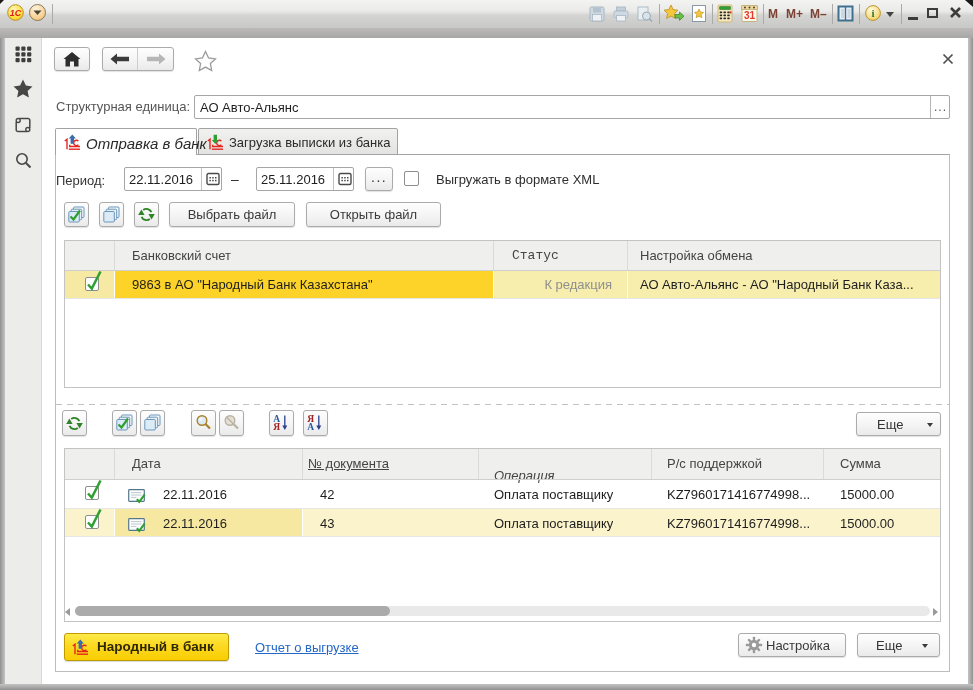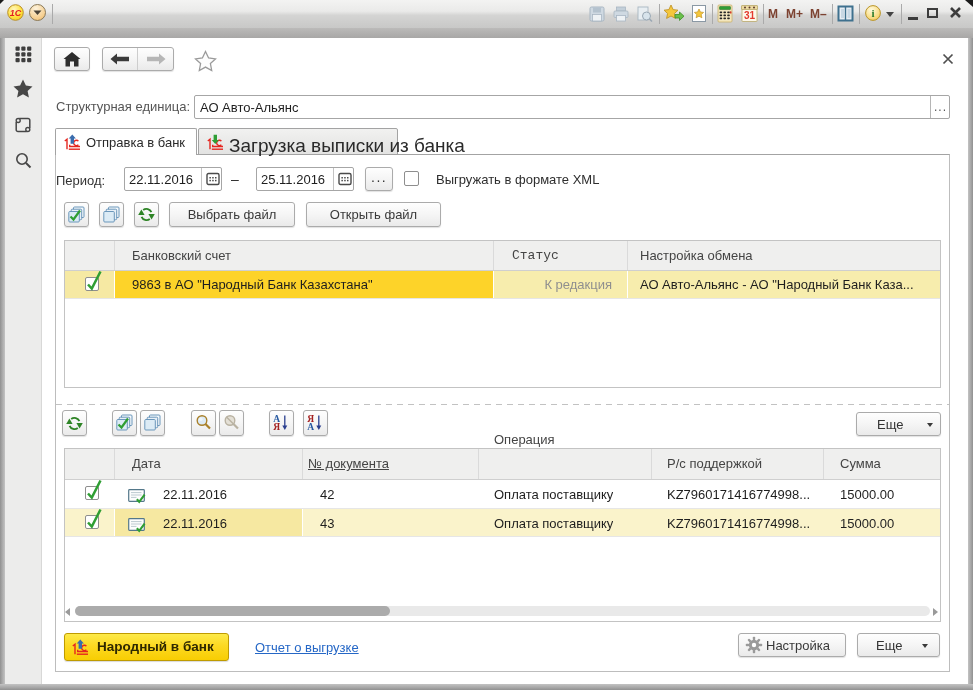--- a/index.html
+++ b/index.html
@@ -208,22 +208,22 @@
   </svg>
 
   <div class="lbl" style="left:56px;top:99px;">Структурная единица:</div>
   <div class="inp" style="left:194px;top:95px;width:756px;height:24px;"></div>
   <div class="txt" style="left:200px;top:100px;">АО Авто-Альянс</div>
   <div class="abs" style="left:930px;top:96px;width:1px;height:22px;background:#b5b5b5;"></div>
   <div class="abs" style="left:934px;top:100px;font-size:12px;color:#555;letter-spacing:1px;">...</div>
 
   <div class="tab" id="tab1"></div>
   <div class="tab" id="tab2"></div>
-  <div class="abs z4" style="left:86px;top:135px;font-size:13px;color:#2a2a2a;">Отправка в банк</div>
-  <div class="abs z4" style="left:229px;top:135px;font-size:19px;color:#2a2a2a;">Загрузка выписки из банка</div>
+  <div class="abs z4" style="left:86px;top:135px;font-size:15px;color:#2a2a2a;font-style:italic;">Отправка в банк</div>
+  <div class="abs z4" style="left:229px;top:135px;font-size:13px;color:#2a2a2a;">Загрузка выписки из банка</div>
   <div class="abs" id="panel"></div>
   <svg class="z4" style="left:64px;top:134px;" width="17" height="17" viewBox="0 0 17 17">
     <g stroke="#e5261f" stroke-width="1.4" fill="none">
       <path d="M0.8 7 L3 5.2 L3 15.3"></path>
       <path d="M14.4 7.1 A2.7 2.7 0 1 0 14.4 10.7"></path>
       <path d="M5.7 10.8 L5.7 12.5 L16 12.5"></path>
       <path d="M4.8 15.2 L16 15.2"></path>
     </g>
     <path d="M8.3 0.6 L11.9 4.5 L10 4.5 L10 9.8 L6.6 9.8 L6.6 4.5 L4.7 4.5 Z" fill="#3a6cad"></path>
   </svg>
@@ -368,21 +368,21 @@
     <text x="0.2" y="16" font-family="Liberation Serif" font-size="9.5" font-weight="bold" fill="#2457a0">А</text>
     <path d="M11.8 1.5 L11.8 12" stroke="#2a3f8f" stroke-width="1.3" fill="none"></path>
     <path d="M11.8 16 L9.3 11.5 L14.3 11.5 Z" fill="#2a3f8f"></path>
   </svg>
   <div class="abs z4" style="left:927px;top:423px;width:0;height:0;border-left:3.5px solid transparent;border-right:3.5px solid transparent;border-top:4.5px solid #3a3a3a;"></div>
 
   <div class="tbl" style="left:64px;top:448px;width:877px;height:174px;"></div>
   <div class="th" style="left:65px;top:449px;width:875px;height:30px;"></div>
   <div class="hdr" style="left:132px;top:456px;">Дата</div>
   <div class="hdr" style="left:308px;top:456px;text-decoration:underline;">№ документа</div>
-  <div class="hdr" style="left:494px;top:432px;">Операция</div>
+  <div class="hdr" style="left:494px;top:468px;font-style:italic;">Операция</div>
   <div class="hdr" style="left:667px;top:456px;">Р/с поддержкой</div>
   <div class="hdr" style="left:840px;top:456px;">Сумма</div>
   <div class="cellsep" style="left:114px;top:449px;height:30px;"></div>
   <div class="cellsep" style="left:302px;top:449px;height:30px;"></div>
   <div class="cellsep" style="left:478px;top:449px;height:30px;"></div>
   <div class="cellsep" style="left:651px;top:449px;height:30px;"></div>
   <div class="cellsep" style="left:823px;top:449px;height:30px;"></div>
   <div class="rowline" style="left:65px;top:479px;width:875px;background:#cfcfcf;"></div>
   <div class="cb" style="left:85px;top:486px;"></div>
   <div class="cell" style="left:163px;top:487px;">22.11.2016</div>

